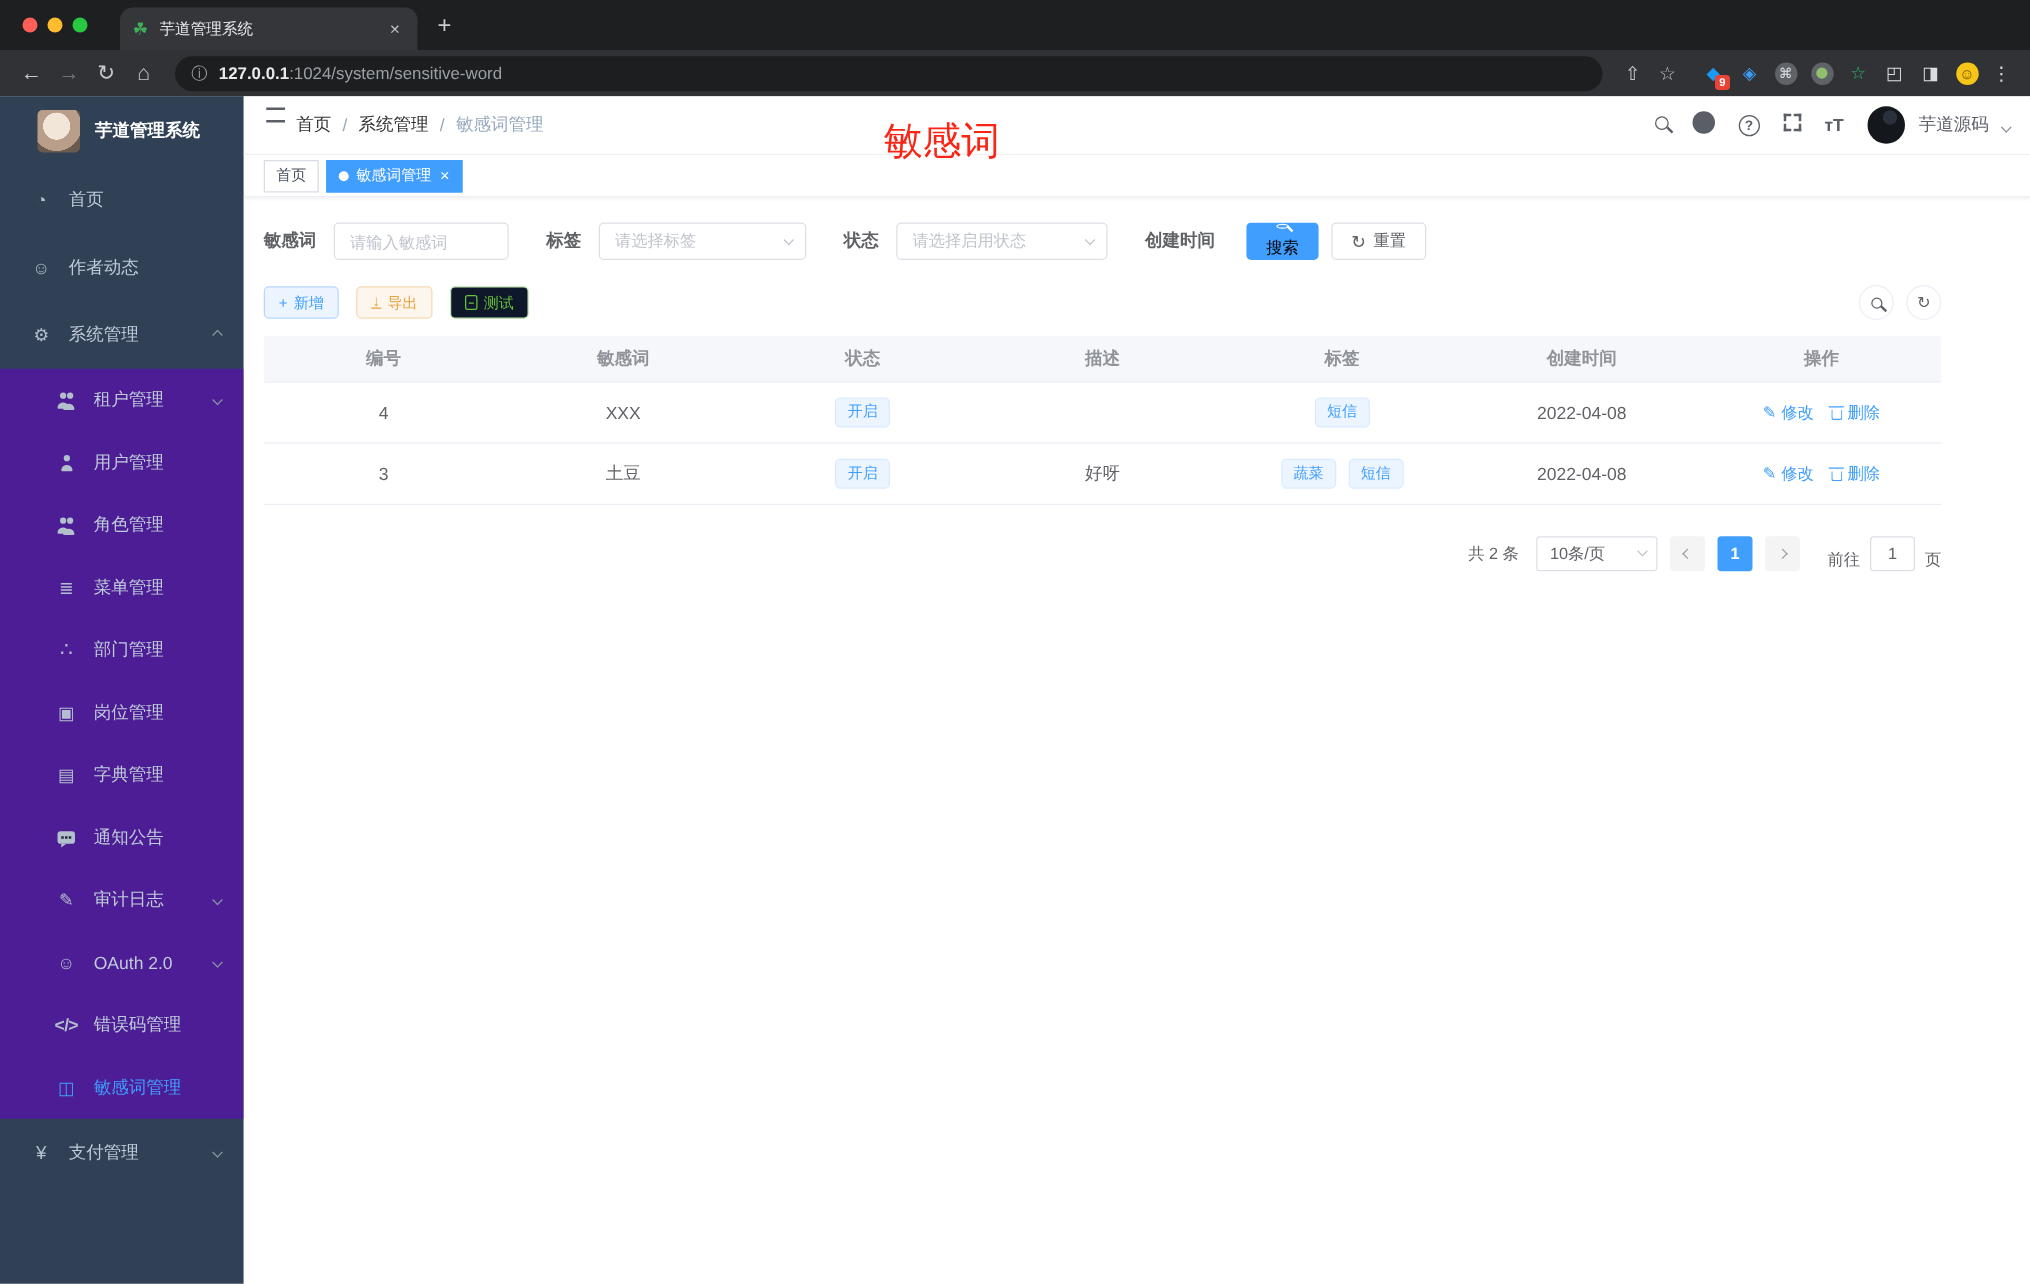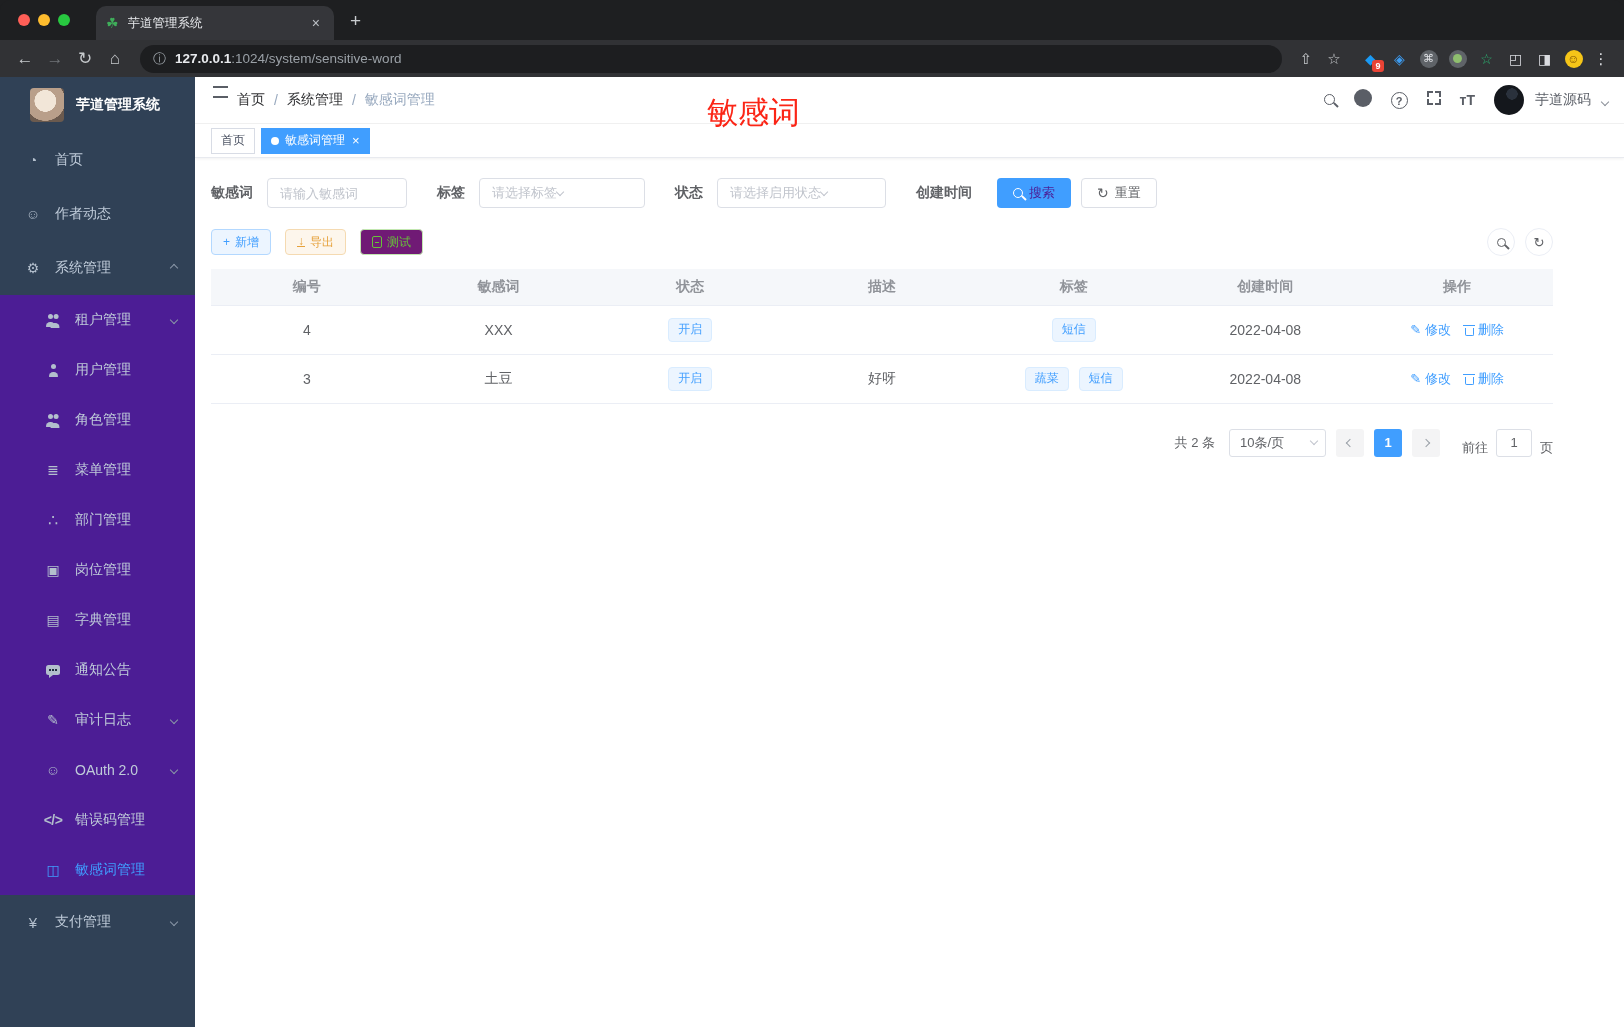--- a/index.html
+++ b/index.html
@@ -95,39 +95,39 @@
 
   
   .content { padding:20px 71px 0 16px; position:relative; flex:1; }
   .frow { display:flex; align-items:center; }
   .fitem { display:flex; align-items:center; margin-right:30px; }
   .flabel { font-size:14px; font-weight:700; color:#606266; margin-right:14px; white-space:nowrap; }
   .inp, .sel, .dinp { height:30px; border:1px solid #dcdfe6; border-radius:4px; background:#fff;
     font-size:13px; color:#606266; display:flex; align-items:center; }
   .inp { width:140px; padding:0 12px; font-family:inherit; }
   .inp::placeholder { color:#c0c4cc; }
-  .sel { padding:0 10px 0 12px; color:#c0c4cc; justify-content:flex-start; }
+  .sel { padding:0 10px 0 12px; color:#c0c4cc; justify-content:space-between; }
   .sel.w1{width:166px}.sel.w2{width:169px}
   .sel .chev { color:#c0c4cc; margin-top:-3px; }
   .dinp { width:230px; padding:0 10px; color:#c0c4cc; gap:8px; }
   .i-cal { width:13px; height:13px; border:1.5px solid #c0c4cc; border-radius:2px; position:relative; flex-shrink:0; }
   .i-cal::before { content:""; position:absolute; top:2.5px; left:0; right:0; height:1.5px; background:#c0c4cc; }
   .dinp .dtxt { flex:1; text-align:center; }
   .btn { height:30px; border-radius:4px; font-size:13px; display:inline-flex; align-items:center;
     justify-content:center; gap:6px; cursor:pointer; border:1px solid transparent; padding:0 15px; }
-  .btn.primary { background:#409eff; color:#4c1d95; margin-left:11px; }
+  .btn.primary { background:#409eff; color:#000000; margin-left:11px;flex-direction:column; }
   .btn.plainw { background:#fff; border-color:#dcdfe6; color:#606266; margin-left:10px; }
   .glyph14 { font-size:14px; line-height:1; }
 
   .actrow { display:flex; align-items:center; margin-top:20px; }
   .sbtn { height:26px; padding:0 11px; border-radius:4px; font-size:12px; display:inline-flex;
     align-items:center; gap:5px; cursor:pointer; margin-right:14px; border:1px solid; }
   .sbtn.add { color:#409eff; background:#ecf5ff; border-color:#b3d8ff; }
   .sbtn.exp { color:#e6a23c; background:#fdf6ec; border-color:#f5dab1; }
-  .sbtn.tst { color:#67c23a; background:#701a75; border-color:#c2e7b0; }
+  .sbtn.tst { color:#67c23a; background:#0f172a; border-color:#c2e7b0; }
   .i-dl { border-bottom:1.6px solid currentColor; line-height:9px; font-size:12px; padding:0 1px; }
   .i-doc { width:10px; height:12px; border:1.4px solid currentColor; border-radius:2px; position:relative; }
   .i-doc::after { content:""; position:absolute; left:2px; top:4.5px; width:4px; height:1.4px; background:currentColor; }
   .rightcircles { margin-left:auto; display:flex; gap:10px; }
   .cbtn { width:28px; height:28px; border-radius:50%; border:1px solid #ebeef5; background:#fff;
     display:inline-flex; align-items:center; justify-content:center; color:#606266; font-size:13px; cursor:pointer; }
 
   
   table { width:100%; border-collapse:collapse; margin-top:13px; table-layout:fixed; }
   th { height:36px; background:#f5f7fa; color:#909399; font-size:14px; font-weight:700; text-align:center; }

